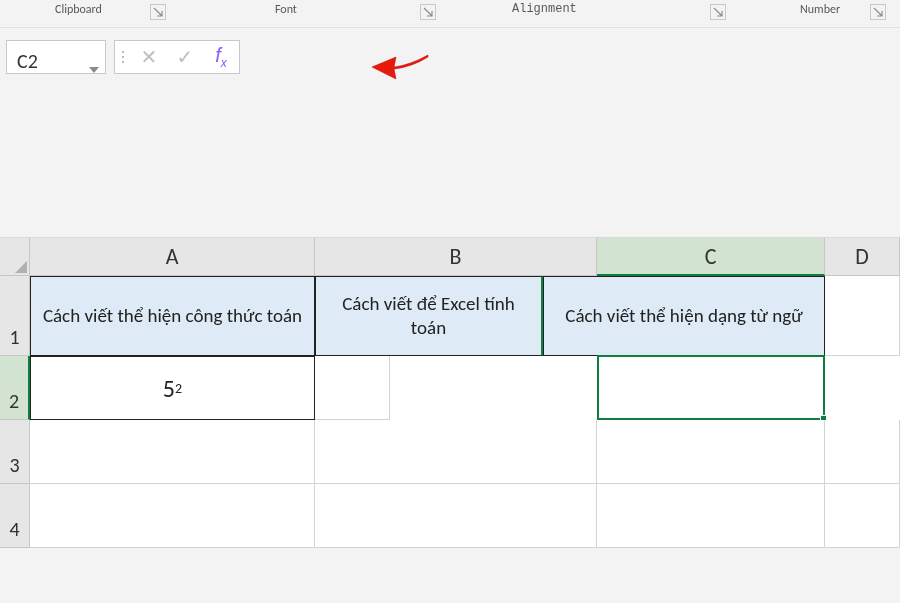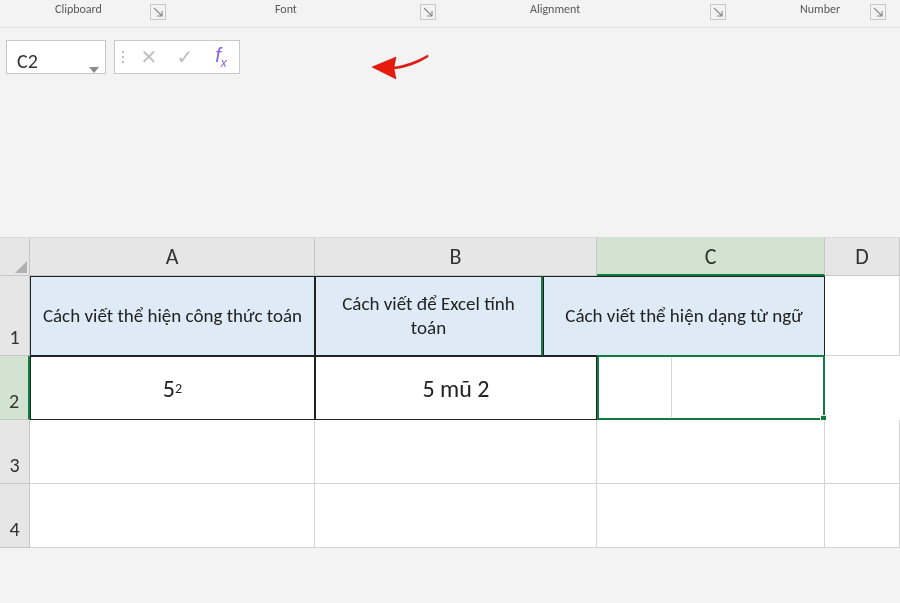--- a/index.html
+++ b/index.html
@@ -22,21 +22,21 @@
     background: #f3f3f3;
     color: #595959;
     font-size: 12px;
   }
   .ribbon-labels span {
     position: absolute;
     top: 2px;
   }
   .rl1 { left: 55px; }
   .rl2 { left: 275px; }
-  .rl3 { left: 530px; }
+  .rl3 { left: 512px; font-family: Liberation Mono, monospace; }
   .rl4 { left: 800px; }
 
   .ribbon-launch {
     width: 16px; height: 16px;
     position: absolute;
     top: 4px;
     border: 1px solid #c8c8c8;
   }
   .ribbon-launch svg { display: block; }
 
@@ -307,21 +307,20 @@
     <div class="cell hdr cB">Cách viết thể hiện dạng từ ngữ</div>
     <div class="cell cD"></div>
   </div>
 
   <div class="row r2" style="position:relative">
     <div class="rh sel">2</div>
     <div class="cell body cA">
       <span>5</span>
         <sup>2</sup>
     </div>
-    <div class="cell body cB">5 mũ 2</div>
     <div class="cell cD"></div>
 
     <div class="active-cell-overlay" style="left:597px; top:-1px; width:228px; height:65px;">
       <div class="fill-handle"></div>
     </div>
   </div>
 
   <div class="row r3">
     <div class="rh">3</div>
     <div class="cell cA"></div>

